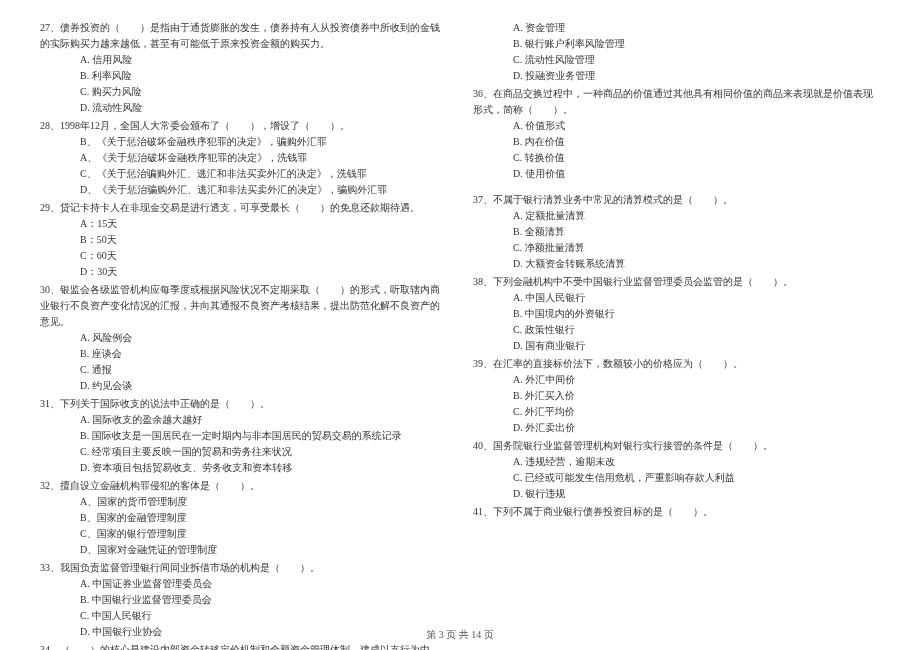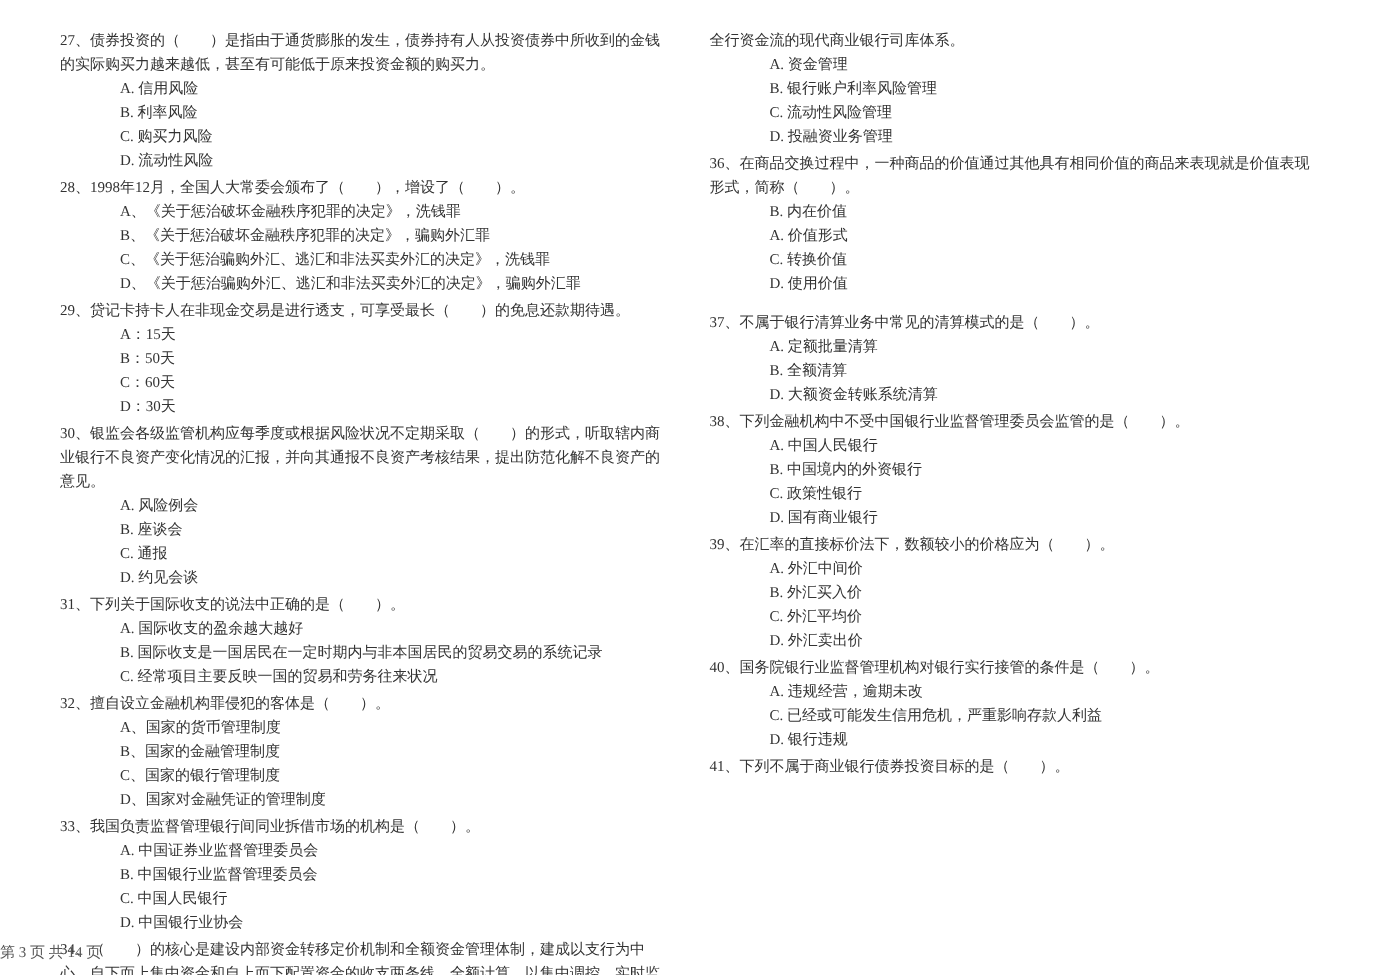--- a/index.html
+++ b/index.html
@@ -32,41 +32,41 @@
       text-indent: 0;
     }
     .option {
       padding-left: 40px;
     }
     .footer {
       position: absolute;
       bottom: 8px;
       left: 0;
       right: 0;
-      text-align: left;
+      text-align: center;
       font-size: 10px;
       color: #555;
     }
   </style>
 </head>
 <body>
 
 <div class="columns">
   <div class="col">
     <div class="question">
       <div class="q-text">27、债券投资的（　　）是指由于通货膨胀的发生，债券持有人从投资债券中所收到的金钱的实际购买力越来越低，甚至有可能低于原来投资金额的购买力。</div>
       <div class="option">A. 信用风险</div>
       <div class="option">B. 利率风险</div>
       <div class="option">C. 购买力风险</div>
       <div class="option">D. 流动性风险</div>
     </div>
     <div class="question">
       <div class="q-text">28、1998年12月，全国人大常委会颁布了（　　），增设了（　　）。</div>
+      <div class="option">B、《关于惩治破坏金融秩序犯罪的决定》，骗购外汇罪</div>
       <div class="option">A、《关于惩治破坏金融秩序犯罪的决定》，洗钱罪</div>
-      <div class="option">B、《关于惩治破坏金融秩序犯罪的决定》，骗购外汇罪</div>
       <div class="option">C、《关于惩治骗购外汇、逃汇和非法买卖外汇的决定》，洗钱罪</div>
       <div class="option">D、《关于惩治骗购外汇、逃汇和非法买卖外汇的决定》，骗购外汇罪</div>
     </div>
     <div class="question">
       <div class="q-text">29、贷记卡持卡人在非现金交易是进行透支，可享受最长（　　）的免息还款期待遇。</div>
       <div class="option">A：15天</div>
       <div class="option">B：50天</div>
       <div class="option">C：60天</div>
       <div class="option">D：30天</div>
     </div>
@@ -75,20 +75,21 @@
       <div class="option">A. 风险例会</div>
       <div class="option">B. 座谈会</div>
       <div class="option">C. 通报</div>
       <div class="option">D. 约见会谈</div>
     </div>
     <div class="question">
       <div class="q-text">31、下列关于国际收支的说法中正确的是（　　）。</div>
       <div class="option">A. 国际收支的盈余越大越好</div>
       <div class="option">B. 国际收支是一国居民在一定时期内与非本国居民的贸易交易的系统记录</div>
       <div class="option">C. 经常项目主要反映一国的贸易和劳务往来状况</div>
+      <div class="option">D. 资本项目包括贸易收支、劳务收支和资本转移</div>
     </div>
     <div class="question">
       <div class="q-text">32、擅自设立金融机构罪侵犯的客体是（　　）。</div>
       <div class="option">A、国家的货币管理制度</div>
       <div class="option">B、国家的金融管理制度</div>
       <div class="option">C、国家的银行管理制度</div>
       <div class="option">D、国家对金融凭证的管理制度</div>
     </div>
     <div class="question">
       <div class="q-text">33、我国负责监督管理银行间同业拆借市场的机构是（　　）。</div>
@@ -97,38 +98,38 @@
       <div class="option">C. 中国人民银行</div>
       <div class="option">D. 中国银行业协会</div>
     </div>
     <div class="question">
       <div class="q-text">34、（　　）的核心是建设内部资金转移定价机制和全额资金管理体制，建成以支行为中心，自下而上集中资金和自上而下配置资金的收支两条线、全额计算，以集中调控、实时监测和控制</div>
     </div>
   </div>
 
   <div class="col">
     <div class="question">
-      <div class="q-cont">全行资金流的现代商业银行司库体系。</div>
       <div class="option">A. 资金管理</div>
       <div class="option">B. 银行账户利率风险管理</div>
       <div class="option">C. 流动性风险管理</div>
       <div class="option">D. 投融资业务管理</div>
     </div>
     <div class="question">
       <div class="q-text">36、在商品交换过程中，一种商品的价值通过其他具有相同价值的商品来表现就是价值表现形式，简称（　　）。</div>
+      <div class="option">A. 价值形式</div>
       <div class="option">B. 内在价值</div>
-      <div class="option">A. 价值形式</div>
       <div class="option">C. 转换价值</div>
       <div class="option">D. 使用价值</div>
     </div>
     <div style="height:8px"></div>
     <div class="question">
       <div class="q-text">37、不属于银行清算业务中常见的清算模式的是（　　）。</div>
       <div class="option">A. 定额批量清算</div>
       <div class="option">B. 全额清算</div>
+      <div class="option">C. 净额批量清算</div>
       <div class="option">D. 大额资金转账系统清算</div>
     </div>
     <div class="question">
       <div class="q-text">38、下列金融机构中不受中国银行业监督管理委员会监管的是（　　）。</div>
       <div class="option">A. 中国人民银行</div>
       <div class="option">B. 中国境内的外资银行</div>
       <div class="option">C. 政策性银行</div>
       <div class="option">D. 国有商业银行</div>
     </div>
     <div class="question">

